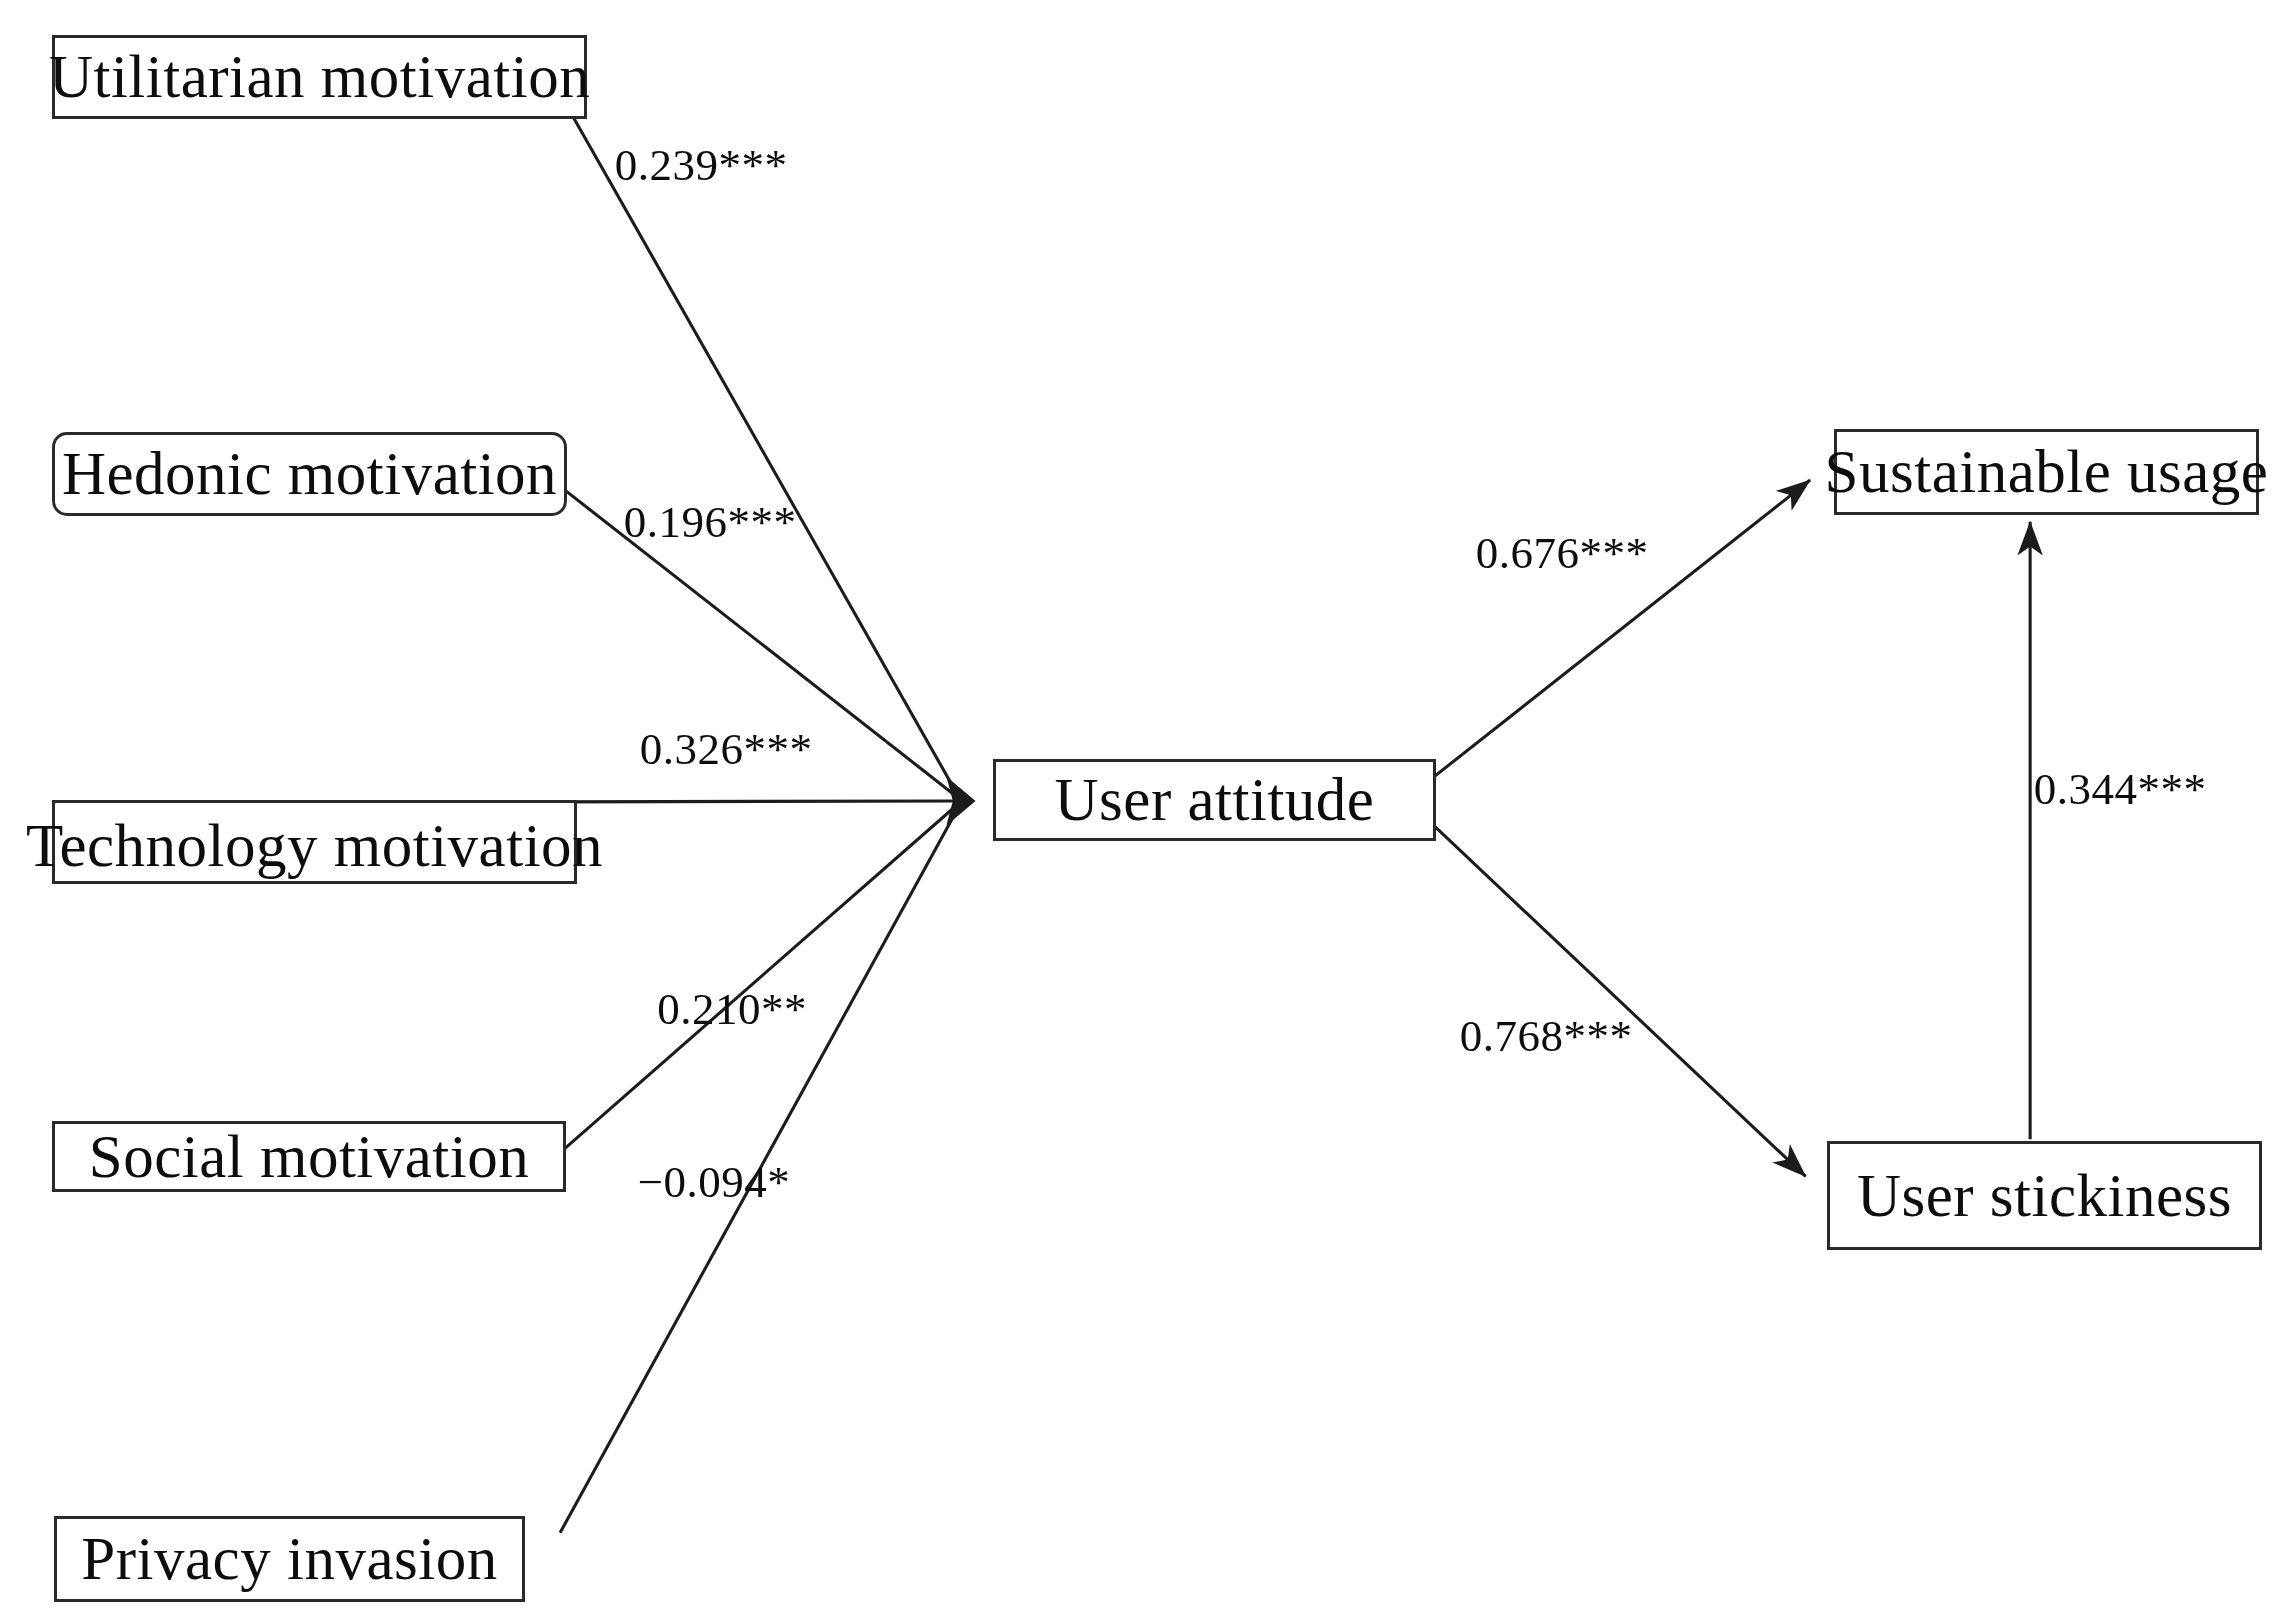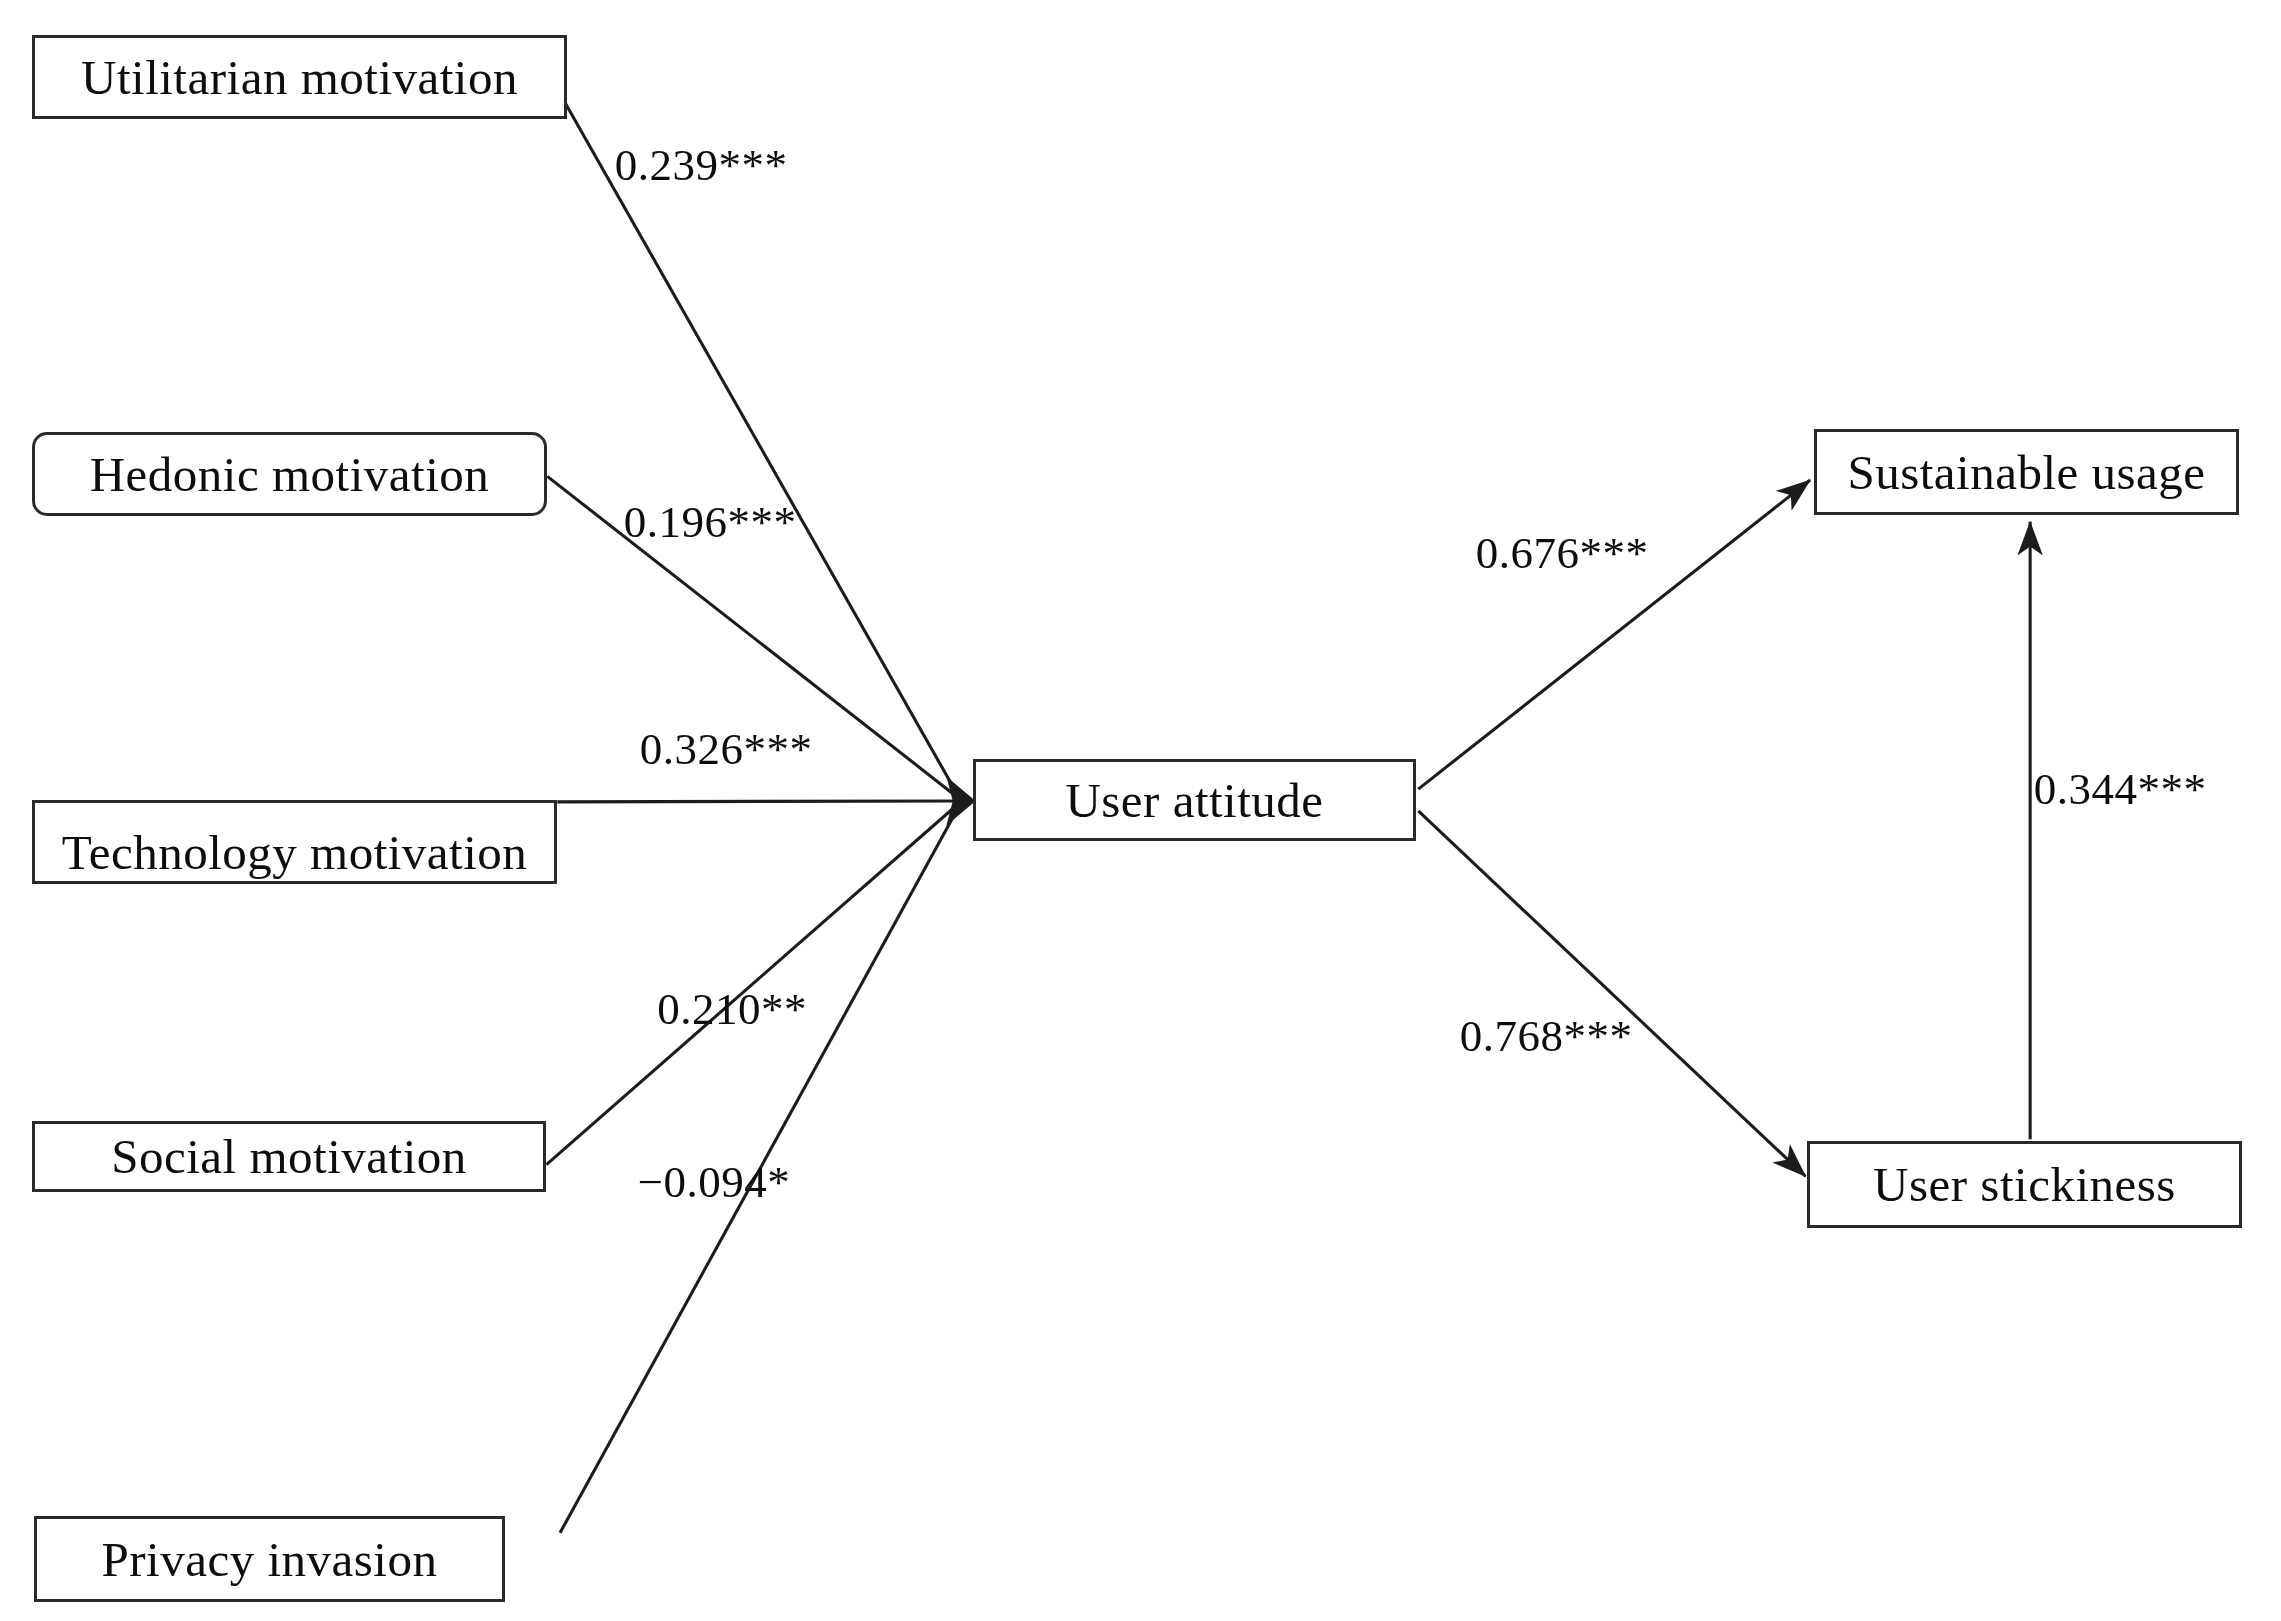--- a/index.html
+++ b/index.html
@@ -28,33 +28,34 @@
     fill: none;
   }
   .node {
     position: absolute;
     box-sizing: border-box;
     background: #ffffff;
     border: 3.6px solid #2a2a2a;
     display: flex;
     align-items: center;
     justify-content: center;
-    font-size: 49px;
+    font-size: 61px;
     color: #0d0d0d;
     white-space: nowrap;
     letter-spacing: 0.5px;
+    margin-left: 20px;
   }
   .node-utilitarian { left: 32px;   top: 35px;   width: 535px; height: 84px; }
   .node-hedonic     { left: 32px;   top: 432px;  width: 515px; height: 84px; border-radius: 15px; }
   .node-technology  { left: 32px;   top: 800px;  width: 525px; height: 84px; align-items: flex-end; }
   .node-social      { left: 32px;   top: 1121px; width: 514px; height: 71px; }
   .node-privacy     { left: 34px;   top: 1516px; width: 471px; height: 86px; }
   .node-attitude    { left: 973px; top: 759px;  width: 443px; height: 82px; }
   .node-sustainable { left: 1814px; top: 429px;  width: 425px; height: 86px; }
-  .node-stickiness  { left: 1807px; top: 1141px; width: 435px; height: 87px; }
+  .node-stickiness  { left: 1807px; top: 1141px; width: 435px; height: 109px; }
   .coef {
     position: absolute;
     transform: translate(-50%, -50%);
     font-size: 45px;
     color: #0d0d0d;
     white-space: nowrap;
     letter-spacing: 0.5px;
   }
   .coef-utilitarian { left: 701px;  top: 165px;  }
   .coef-hedonic     { left: 710px;  top: 522px;  }

